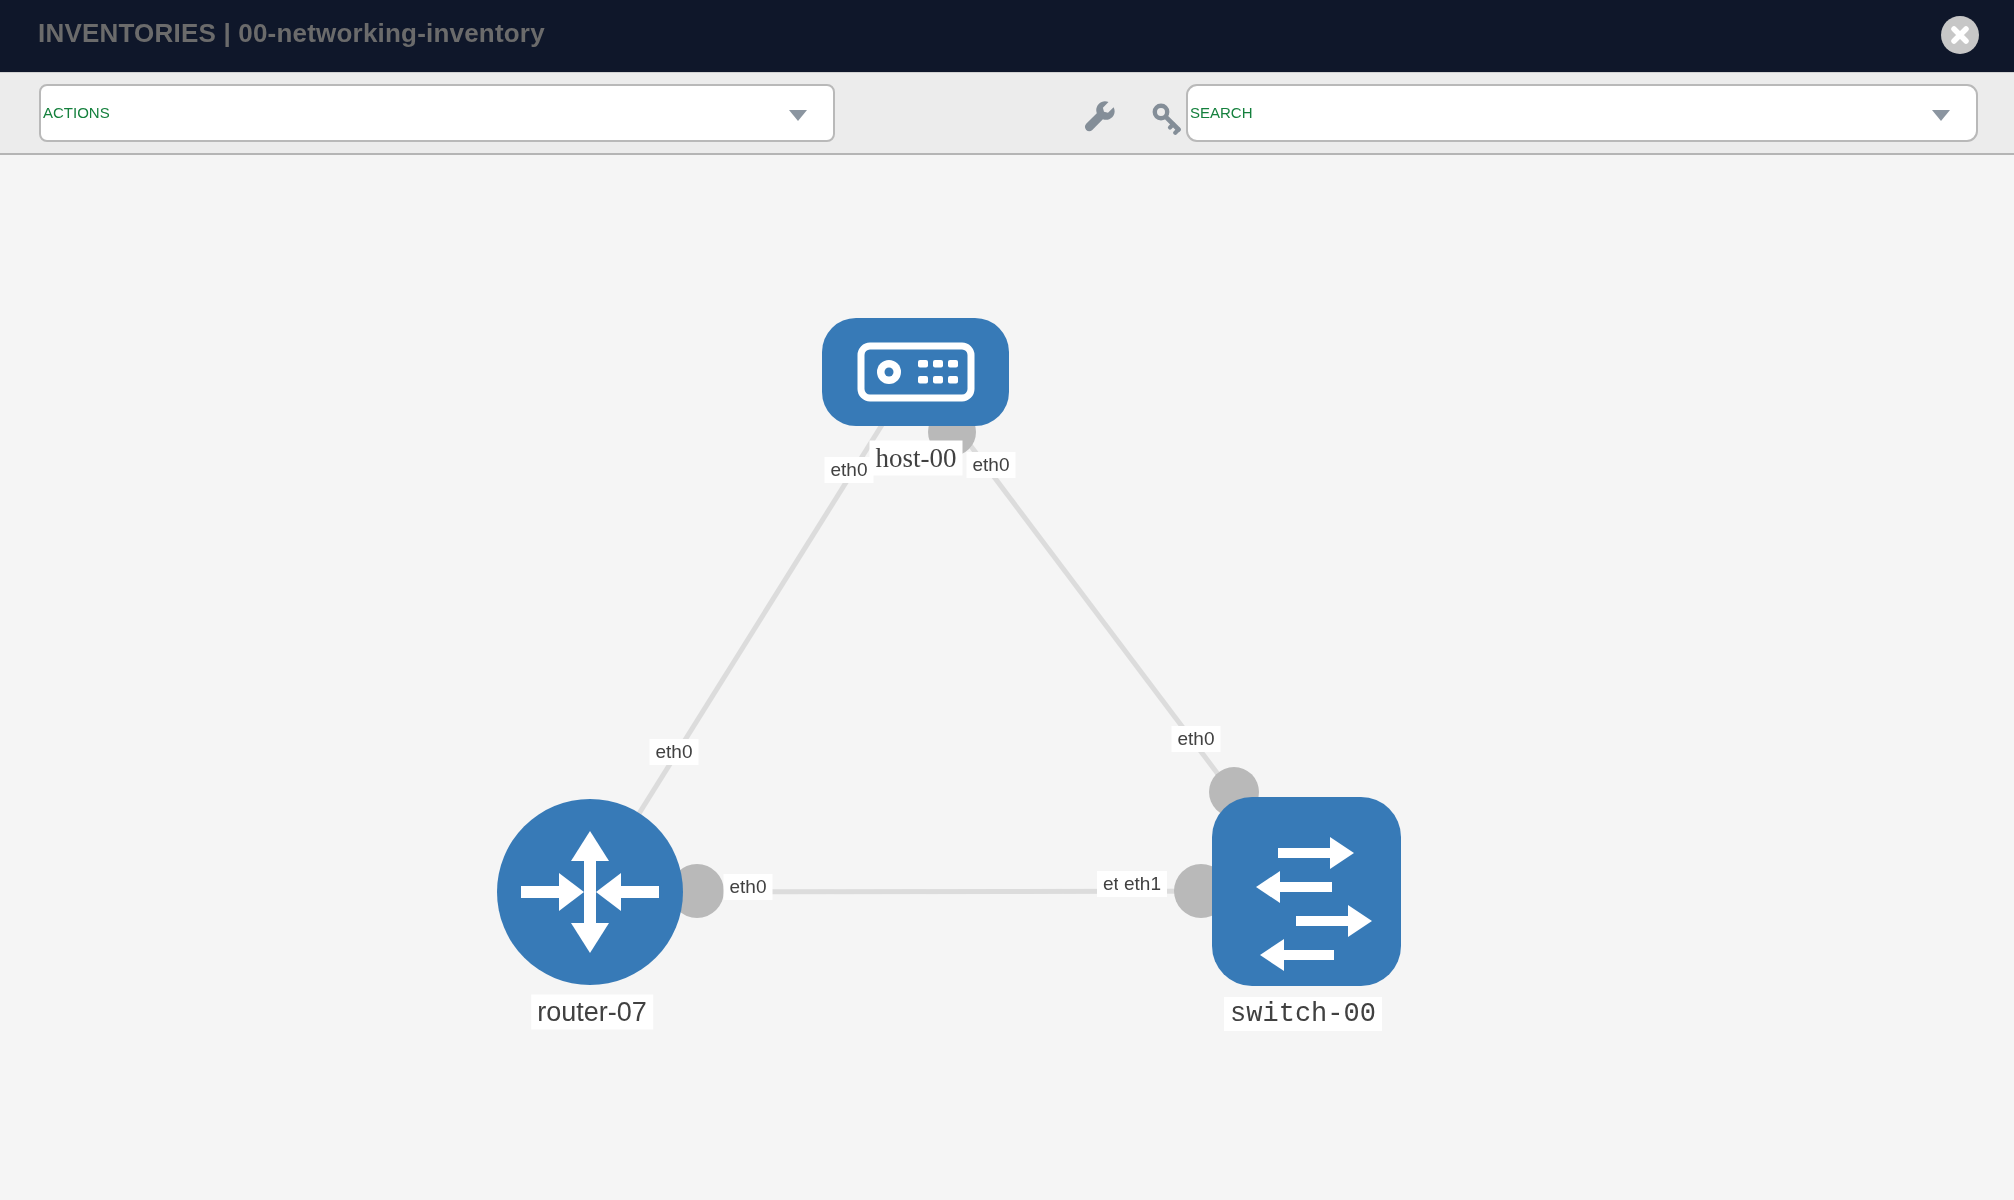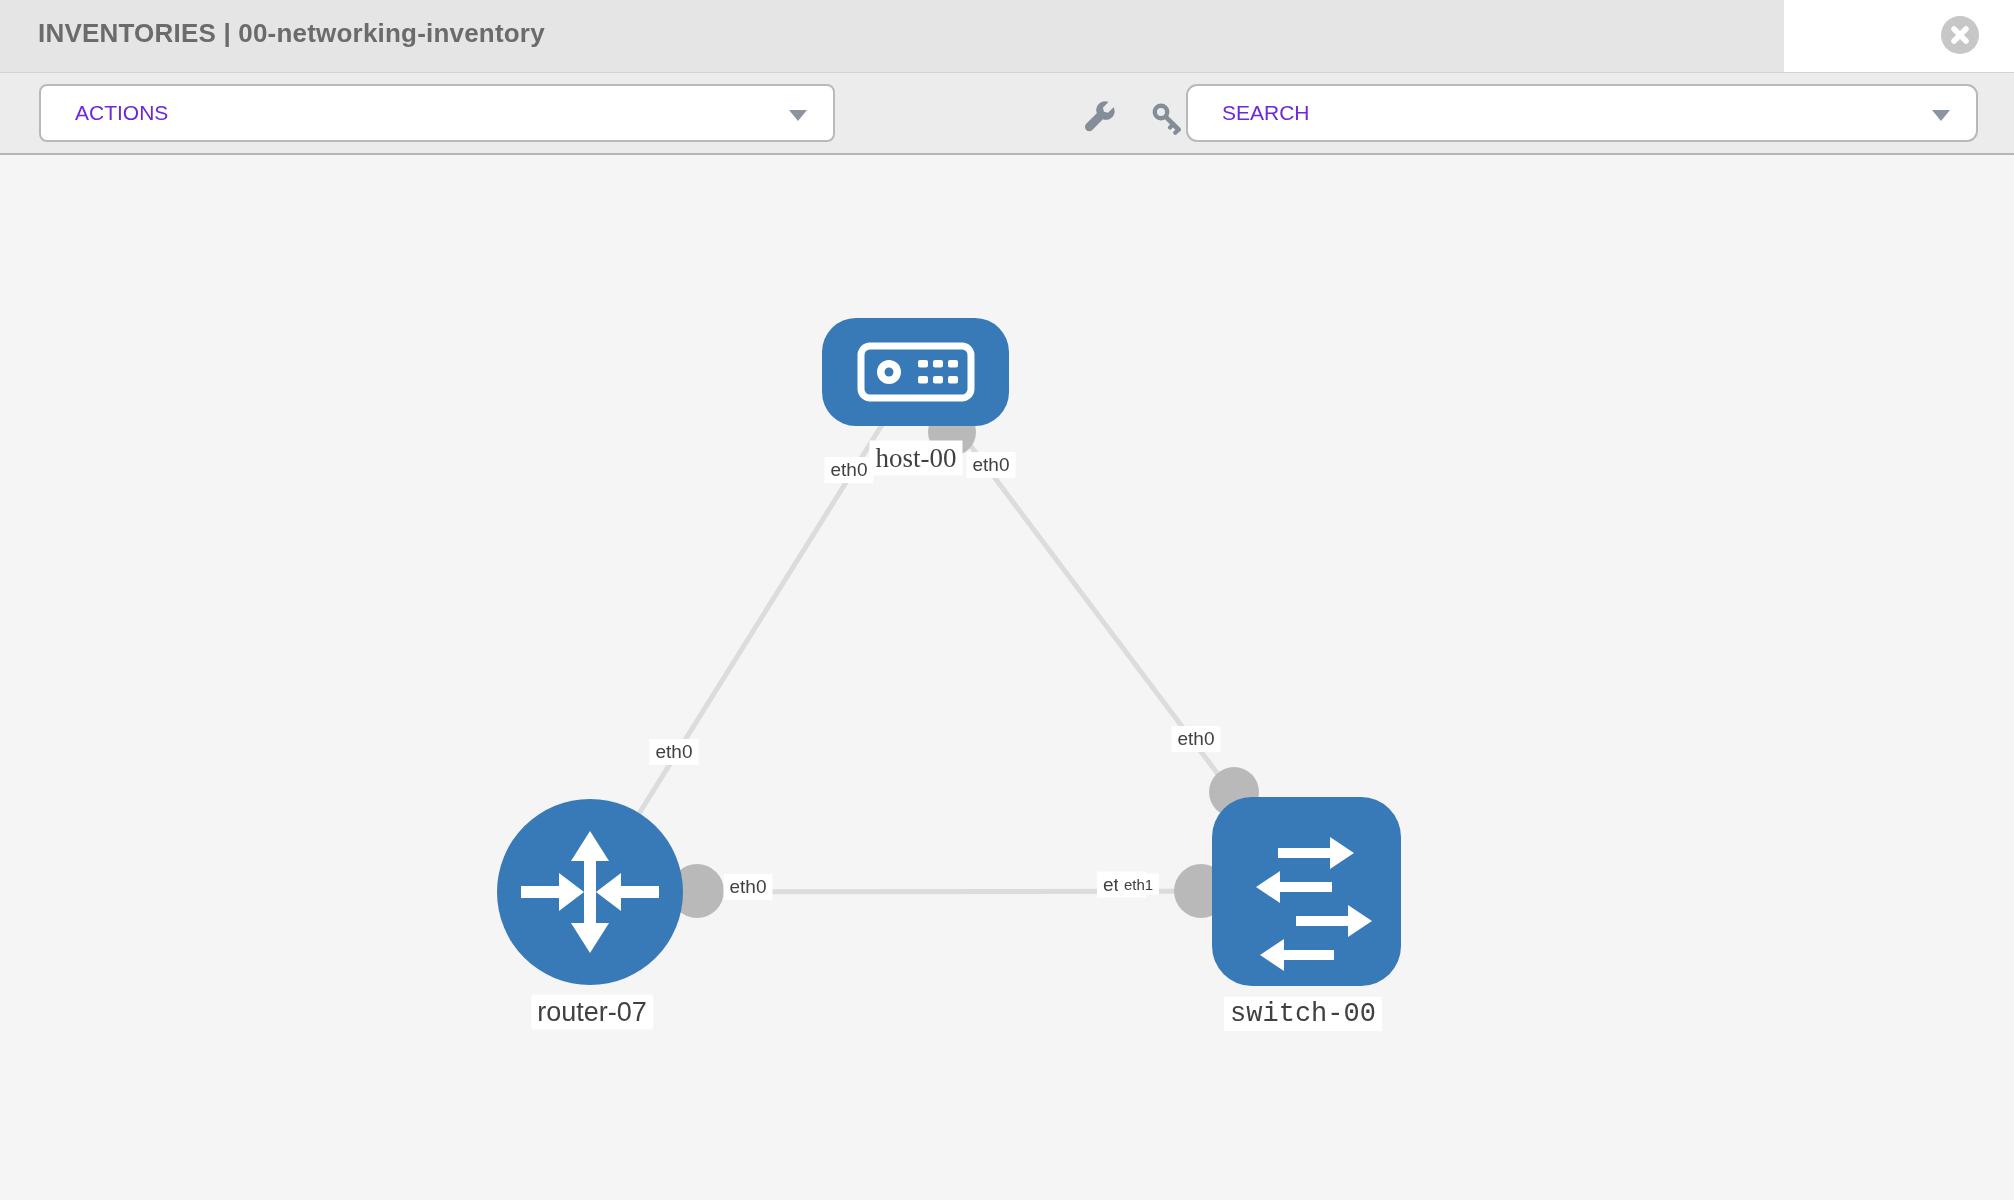--- a/index.html
+++ b/index.html
@@ -1,49 +1,49 @@
 <!DOCTYPE html>
 <html><head>
 <meta charset="utf-8">
 <style>
   * { margin:0; padding:0; box-sizing:border-box; }
   html,body { width:2014px; height:1200px; }
   body { font-family:"Liberation Sans", sans-serif; background:#fff; position:relative; overflow:hidden; }
   .stage { position:absolute; inset:0; width:2014px; height:1200px; }
 
   
-  .header { position:absolute; left:0; top:0; width:1784px; height:72px; background:#e5e5e5; }
+  .header { position:absolute; left:0; top:0; width:2014px; height:72px; background:#0f172a; }
   .page-title { position:absolute; left:38px; top:18px; font-size:26px; font-weight:bold; color:#6b6b6b; letter-spacing:0.2px; }
   .close-btn { position:absolute; left:1941px; top:16px; width:38px; height:38px; border-radius:50%; background:#c7c7c7; cursor:pointer; }
   .close-btn svg { position:absolute; left:9px; top:9px; }
 
   
   .toolbar { position:absolute; left:0; top:72px; width:2014px; height:83px; background:#ececec;
              border-top:1px solid #d2d2d2; border-bottom:2px solid #b5b5b5; }
   .dd-box { position:absolute; top:11px; height:58px; background:#fff; border:2px solid #b9b9b9; border-radius:8px; }
   .dd-actions { left:39px; width:796px; }
   .dd-search  { left:1186px; width:792px;border-radius:11px; }
-  .dd-text { position:absolute; left:34px; top:0; line-height:54px; font-size:21px; color:#6d28d9; }
+  .dd-text { position:absolute; left:2px; top:0; line-height:54px; font-size:15px; color:#15803d; }
   .caret { position:absolute; right:26px; top:24px; width:0; height:0;
            border-left:9px solid transparent; border-right:9px solid transparent; border-top:11px solid #8b95a0; }
   .tool-icon { position:absolute; top:28px; width:34px; height:34px; }
   .icon-wrench { left:1083px; }
   .icon-key { left:1150px; }
 
   
   .canvas { position:absolute; left:0; top:155px; width:2014px; height:1045px; background:#f5f5f5; }
   .canvas svg.net { position:absolute; left:0; top:0; }
 
   .net-label { position:absolute; transform:translate(-50%,-50%); background:#ffffff; color:#414141;
                padding:2px 6px; white-space:nowrap; }
   .node-label { font-size:27px; }
   .if-label { font-size:19px; }
   .overlap-wrap { position:absolute; transform:translate(0,-50%); white-space:nowrap; }
   .overlap-back { position:absolute; left:0; top:50%; transform:translate(0,-50%); background:#fff; color:#414141; font-size:19px; padding:2px 6px; }
-  .overlap-front { position:relative; margin-left:21px; display:inline-block; background:#fff; color:#414141; font-size:15px; padding:2px 6px; }
+  .overlap-front { position:relative; margin-left:21px; display:inline-block; background:#fff; color:#414141; font-size:19px; padding:2px 6px; }
 </style>
 </head>
 <body>
 
 <div class="stage">
 
   <div class="header">
     <div class="page-title">INVENTORIES | 00-networking-inventory</div>
     <div class="close-btn">
       <svg width="20" height="20" viewBox="0 0 20 20">

